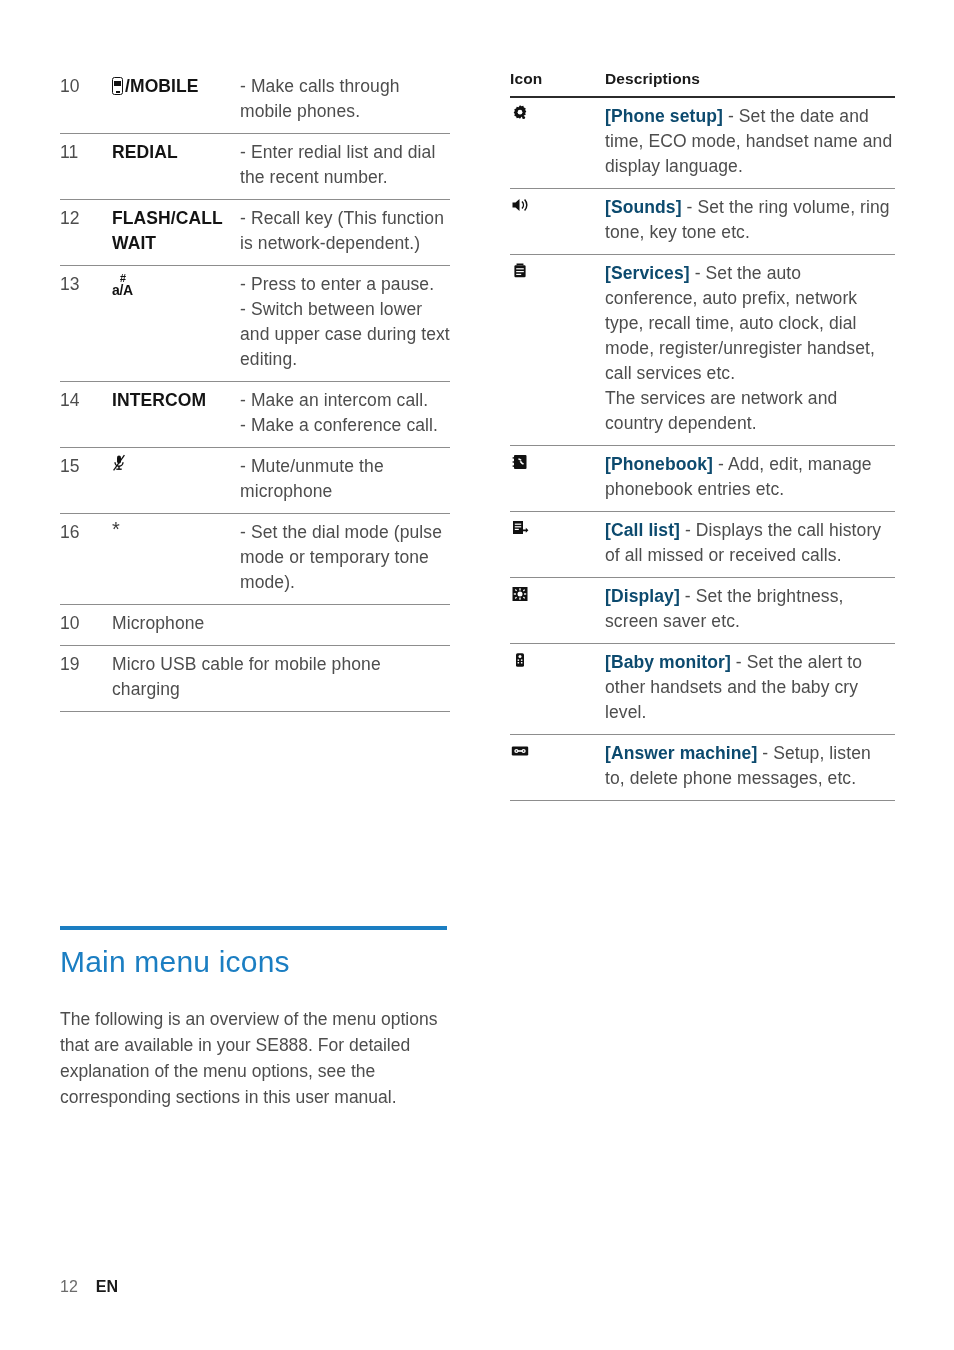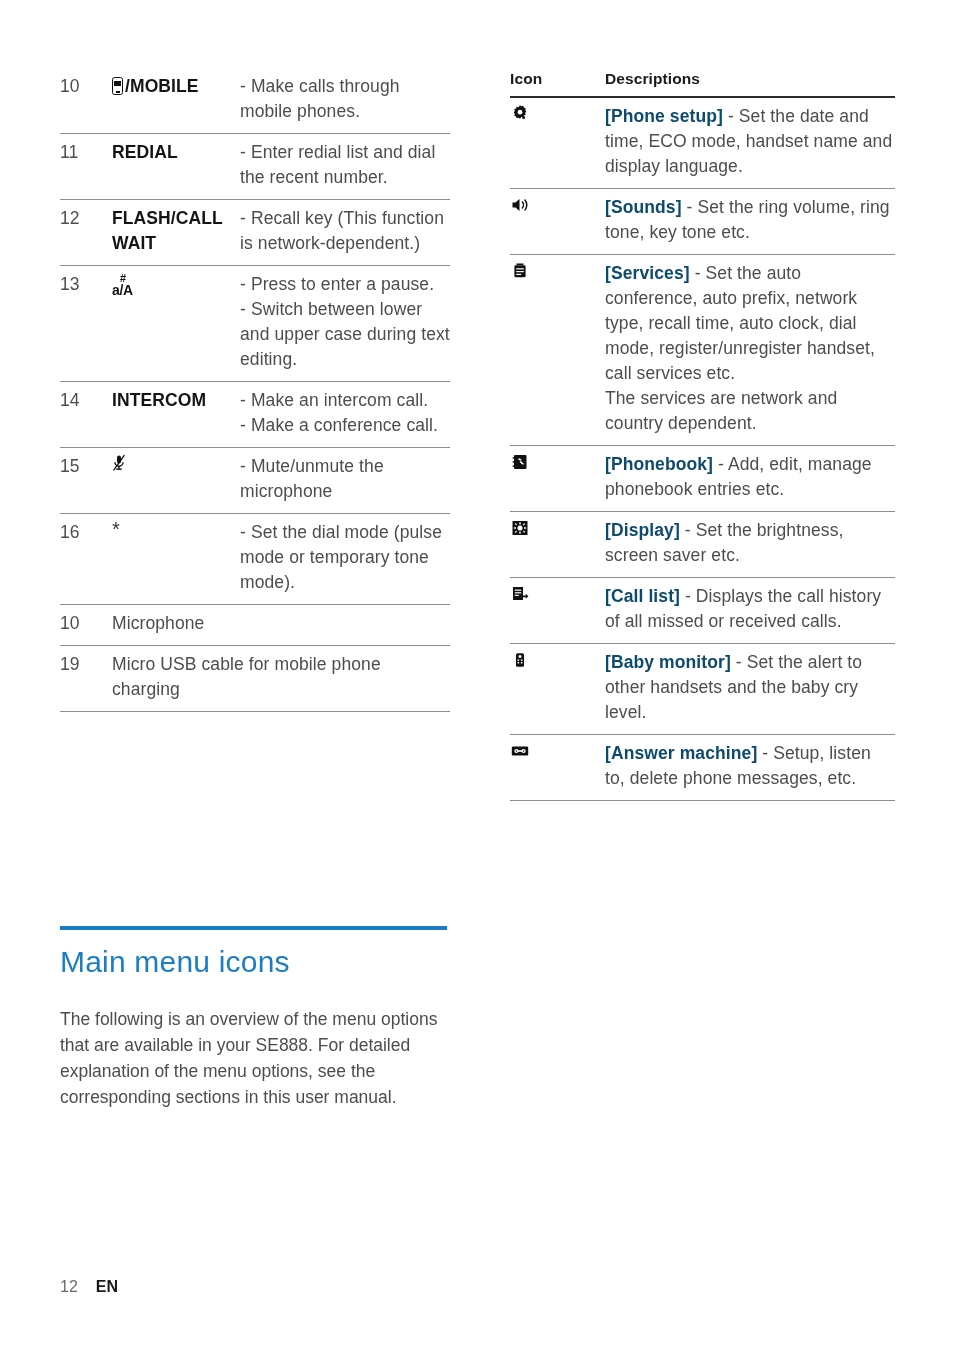--- a/index.html
+++ b/index.html
@@ -365,20 +365,37 @@
                 <rect x="4" y="3" width="12.5" height="14" rx="1" fill="#111"></rect>
                 <rect x="2.6" y="5.2" width="2.4" height="1.4" fill="#111"></rect>
                 <rect x="2.6" y="9.3" width="2.4" height="1.4" fill="#111"></rect>
                 <rect x="2.6" y="13.4" width="2.4" height="1.4" fill="#111"></rect>
                 <path d="M8.2 6.6c1.4-.4 2.6.2 3.4 1.3l-1 .9c-.5-.7-1.2-1-2-.9zM9.6 9.4c.9 1.6 2 2.6 3.6 3.3l.7-1.2c-1.2-.5-2.1-1.3-2.7-2.4z" fill="#fff"></path>
               </svg>
             </span>
           </td>
           <td class="c-rdesc">
             <span class="rdesc"><b>[Phonebook]</b><span> - Add, edit, manage phonebook entries etc.</span></span>
+          </td>
+        </tr>
+
+        <tr>
+          <td class="c-icon">
+            <span class="ricon">
+              <svg viewBox="0 0 20 20" width="20" height="20">
+                <rect x="3" y="3" width="10" height="13" fill="#111"></rect>
+                <rect x="4.8" y="5.6" width="6.4" height="1.2" fill="#fff"></rect>
+                <rect x="4.8" y="8.2" width="6.4" height="1.2" fill="#fff"></rect>
+                <rect x="4.8" y="10.8" width="4" height="1.2" fill="#fff"></rect>
+                <path d="M12.6 11.4h3.2v-1.6l2.6 2.5-2.6 2.5v-1.6h-3.2z" fill="#111"></path>
+              </svg>
+            </span>
+          </td>
+          <td class="c-rdesc">
+            <span class="rdesc"><b>[Call list]</b><span> - Displays the call history of all missed or received calls.</span></span>
           </td>
         </tr>
 
         <tr>
           <td class="c-icon">
             <span class="ricon">
               <svg viewBox="0 0 20 20" width="20" height="20">
                 <rect x="2.5" y="3" width="15" height="14" fill="#111"></rect>
                 <circle cx="10" cy="10" r="2.5" fill="#fff"></circle>
                 <rect x="9.3" y="4.3" width="1.4" height="2.2" fill="#fff"></rect>
@@ -394,37 +411,20 @@
           </td>
           <td class="c-rdesc">
             <span class="rdesc"><b>[Display]</b><span> - Set the brightness, screen saver etc.</span></span>
           </td>
         </tr>
 
         <tr>
           <td class="c-icon">
             <span class="ricon">
               <svg viewBox="0 0 20 20" width="20" height="20">
-                <rect x="3" y="3" width="10" height="13" fill="#111"></rect>
-                <rect x="4.8" y="5.6" width="6.4" height="1.2" fill="#fff"></rect>
-                <rect x="4.8" y="8.2" width="6.4" height="1.2" fill="#fff"></rect>
-                <rect x="4.8" y="10.8" width="4" height="1.2" fill="#fff"></rect>
-                <path d="M12.6 11.4h3.2v-1.6l2.6 2.5-2.6 2.5v-1.6h-3.2z" fill="#111"></path>
-              </svg>
-            </span>
-          </td>
-          <td class="c-rdesc">
-            <span class="rdesc"><b>[Call list]</b><span> - Displays the call history of all missed or received calls.</span></span>
-          </td>
-        </tr>
-
-        <tr>
-          <td class="c-icon">
-            <span class="ricon">
-              <svg viewBox="0 0 20 20" width="20" height="20">
                 <rect x="6" y="3.2" width="8" height="13.6" rx="1.6" fill="#111"></rect>
                 <circle cx="10" cy="6.6" r="1.5" fill="#fff"></circle>
                 <rect x="7.6" y="9.4" width="1.5" height="1.5" fill="#fff"></rect>
                 <rect x="10.9" y="9.4" width="1.5" height="1.5" fill="#fff"></rect>
                 <rect x="7.6" y="12" width="1.5" height="1.5" fill="#fff"></rect>
                 <rect x="10.9" y="12" width="1.5" height="1.5" fill="#fff"></rect>
               </svg>
             </span>
           </td>
           <td class="c-rdesc">

